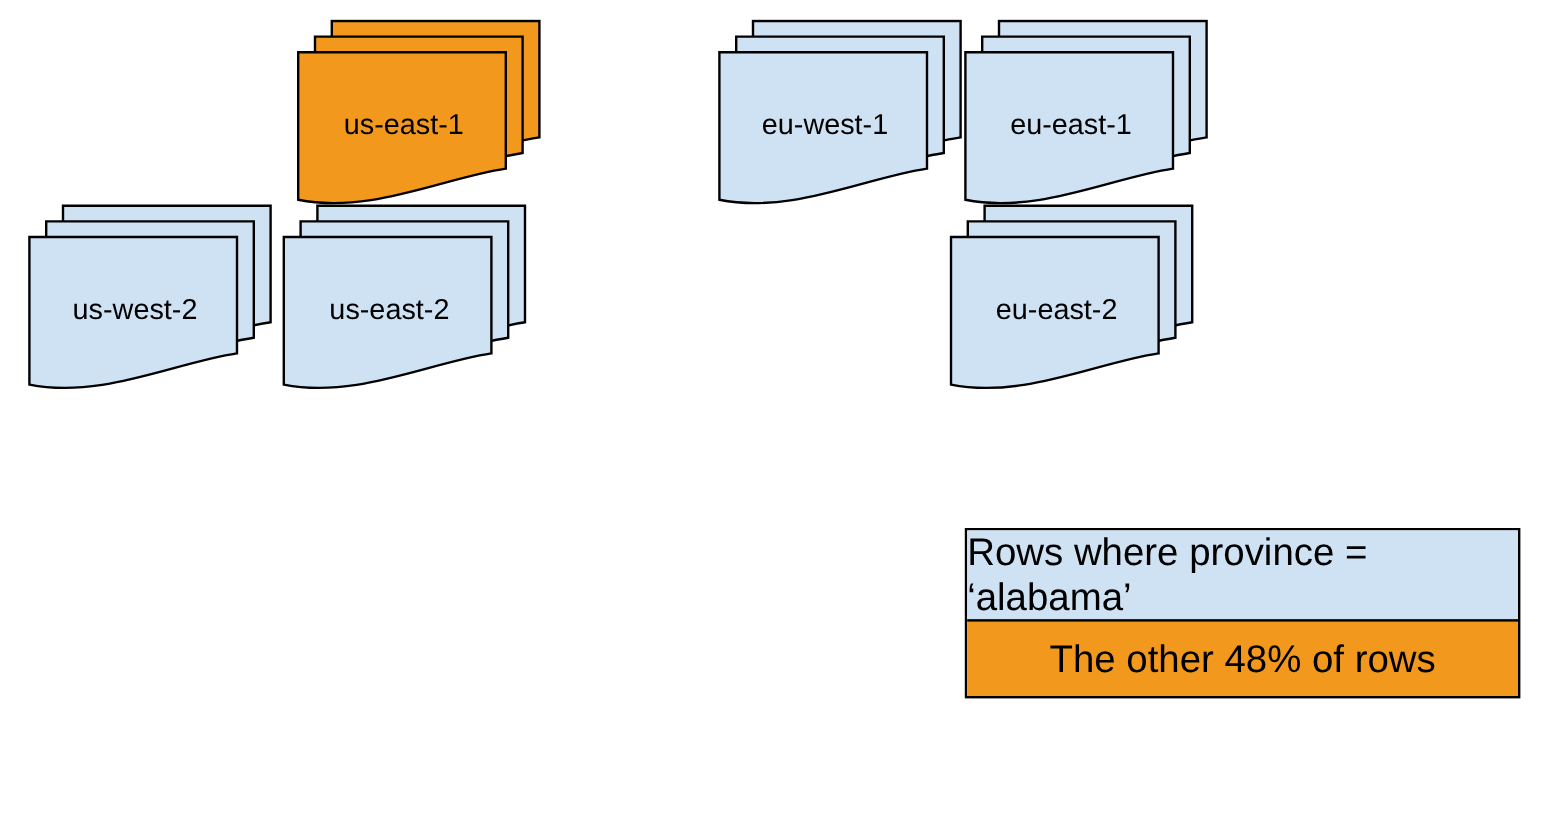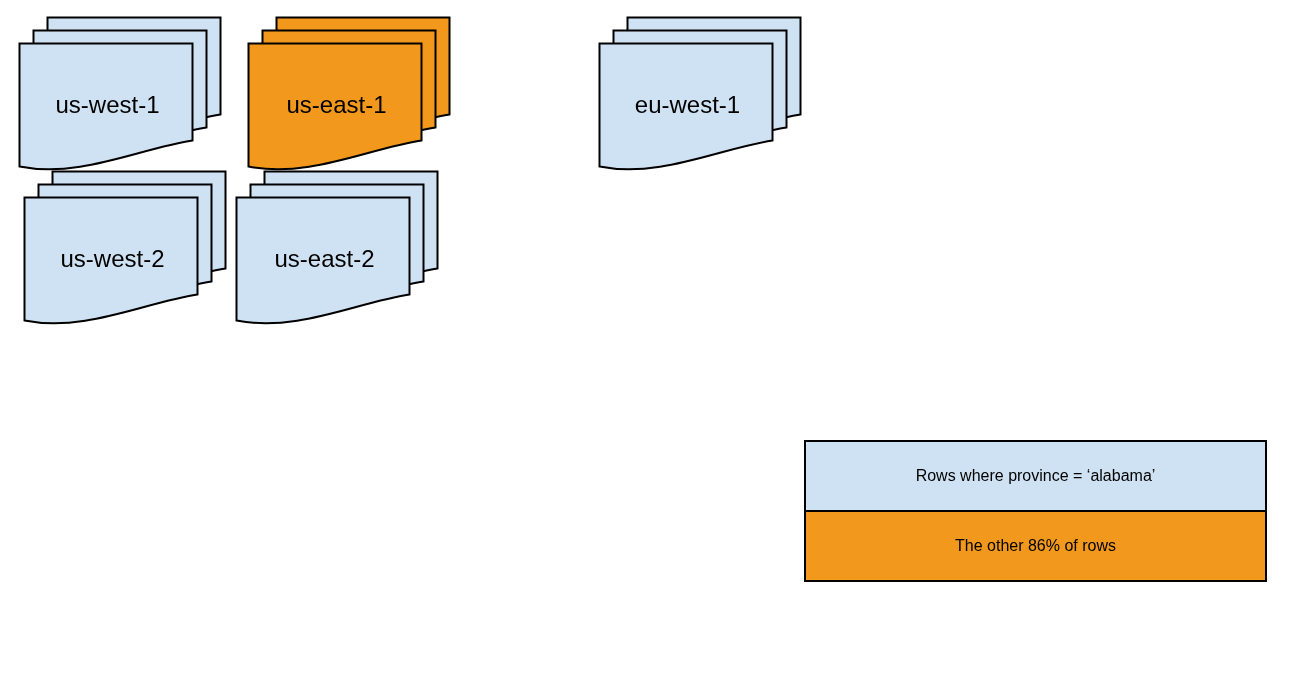--- a/index.html
+++ b/index.html
@@ -35,88 +35,96 @@
   .legend{
     position:absolute;
     left:804px;top:440px;
     width:463px;height:142px;
     border:2px solid var(--outline);
     display:flex;flex-direction:column;
   }
   .legend-row{
     flex:1;
     display:flex;align-items:center;justify-content:center;
-    font-size:16px;color:#000000;
+    font-size:32px;color:#000000;
   }
   .legend-row-blue{background:var(--region_fill);}
   .legend-row-orange{background:var(--highlight_fill);border-top:2px solid var(--outline);}
 </style>
 </head>
 <body>
 
 <svg width="0" height="0" style="position:absolute" aria-hidden="true">
   <defs>
     <path id="docpage" d="M0 0 H173 V97 C120 105 60 135 0 123 Z"></path>
   </defs>
 </svg>
 
 <div class="canvas">
 
-  <div class="stack" style="left:18px;top:16px">
-    <svg viewBox="-1.5 -1.5 208 160" width="208" height="160">
-      <use href="#docpage" class="doc" x="28" y="0"></use>
-      <use href="#docpage" class="doc" x="14" y="13"></use>
-      <use href="#docpage" class="doc" x="0" y="26"></use>
-      <text class="doc-label" x="88" y="87">us-west-1</text>
-    </svg>
-  </div>
 
   <div class="stack highlight" style="left:247px;top:16px">
     <svg viewBox="-1.5 -1.5 208 160" width="208" height="160">
       <use href="#docpage" class="doc" x="28" y="0"></use>
       <use href="#docpage" class="doc" x="14" y="13"></use>
       <use href="#docpage" class="doc" x="0" y="26"></use>
       <text class="doc-label" x="88" y="87">us-east-1</text>
     </svg>
   </div>
 
   <div class="stack" style="left:598px;top:16px">
     <svg viewBox="-1.5 -1.5 208 160" width="208" height="160">
       <use href="#docpage" class="doc" x="28" y="0"></use>
       <use href="#docpage" class="doc" x="14" y="13"></use>
       <use href="#docpage" class="doc" x="0" y="26"></use>
       <text class="doc-label" x="88" y="87">eu-west-1</text>
     </svg>
   </div>
 
+  <div class="stack" style="left:803px;top:16px">
+    <svg viewBox="-1.5 -1.5 208 160" width="208" height="160">
+      <use href="#docpage" class="doc" x="28" y="0"></use>
+      <use href="#docpage" class="doc" x="14" y="13"></use>
+      <use href="#docpage" class="doc" x="0" y="26"></use>
+      <text class="doc-label" x="88" y="87">eu-east-1</text>
+    </svg>
+  </div>
 
   <div class="stack" style="left:23px;top:170px">
     <svg viewBox="-1.5 -1.5 208 160" width="208" height="160">
       <use href="#docpage" class="doc" x="28" y="0"></use>
       <use href="#docpage" class="doc" x="14" y="13"></use>
       <use href="#docpage" class="doc" x="0" y="26"></use>
       <text class="doc-label" x="88" y="87">us-west-2</text>
     </svg>
   </div>
 
   <div class="stack" style="left:235px;top:170px">
     <svg viewBox="-1.5 -1.5 208 160" width="208" height="160">
       <use href="#docpage" class="doc" x="28" y="0"></use>
       <use href="#docpage" class="doc" x="14" y="13"></use>
       <use href="#docpage" class="doc" x="0" y="26"></use>
       <text class="doc-label" x="88" y="87">us-east-2</text>
     </svg>
   </div>
 
 
+  <div class="stack" style="left:791px;top:170px">
+    <svg viewBox="-1.5 -1.5 208 160" width="208" height="160">
+      <use href="#docpage" class="doc" x="28" y="0"></use>
+      <use href="#docpage" class="doc" x="14" y="13"></use>
+      <use href="#docpage" class="doc" x="0" y="26"></use>
+      <text class="doc-label" x="88" y="87">eu-east-2</text>
+    </svg>
+  </div>
 
 
 
   <div class="legend">
     <div class="legend-row legend-row-blue">
       <span>Rows where province = ‘alabama’</span>
     </div>
     <div class="legend-row legend-row-orange">
-      <span>The other 86% of rows</span>
+      <span>The other 48% of rows</span>
     </div>
   </div>
 
 </div>
 
 </body></html>

